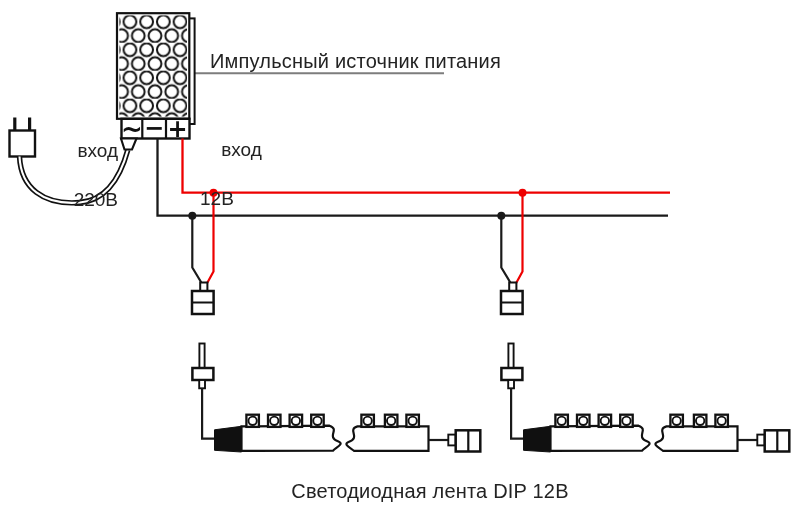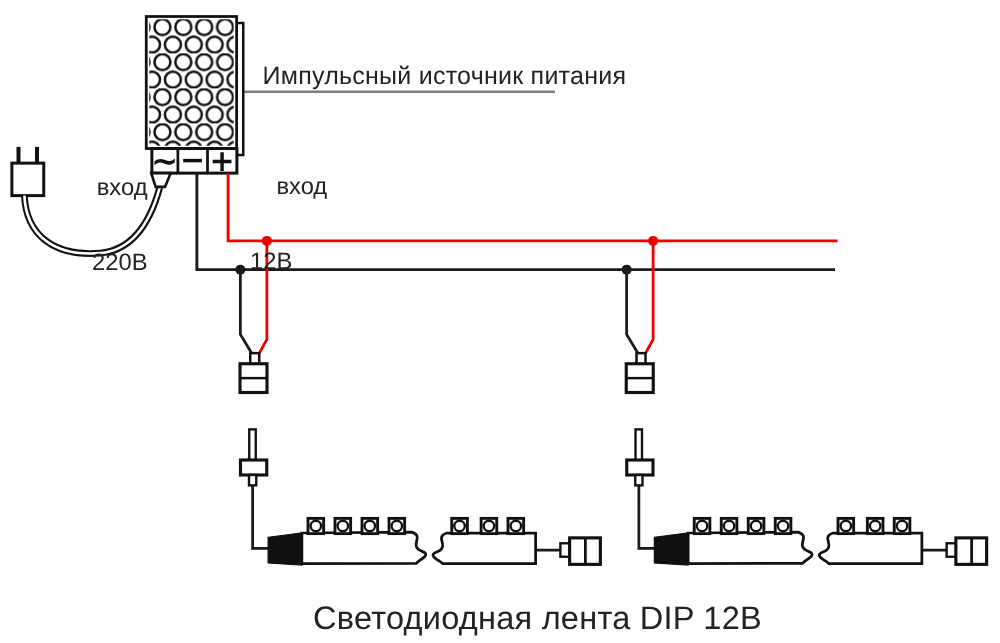--- a/index.html
+++ b/index.html
@@ -5,22 +5,22 @@
   html,body{margin:0;padding:0;background:#fff;}
   .stage{
     position:relative;width:800px;height:514px;background:#fff;
     font-family:"Liberation Sans","DejaVu Sans",sans-serif;overflow:hidden;
   }
   .stage svg{position:absolute;left:0;top:0;}
   .lbl{position:absolute;color:#232323;line-height:1.12;white-space:pre;}
   .lbl-title{left:210px;top:50px;font-size:20px;letter-spacing:.2px;}
   .lbl-input{left:52px;top:119px;width:66px;font-size:19px;text-align:right;}
   .lbl-output{left:200px;top:118px;font-size:19px;text-align:left;}
-  .lbl-caption{left:220px;top:480px;width:420px;font-size:26px;text-align:center;letter-spacing:.2px;}
-  .ln2{display:block;margin-top:17px;}
+  .lbl-caption{left:220px;top:480px;width:420px;font-size:20px;text-align:center;letter-spacing:.2px;}
+  .ln2{display:block;margin-top:6px;}
   text.term{font-family:"DejaVu Sans","Liberation Sans",sans-serif;font-weight:bold;fill:#111;}
 </style>
 </head>
 <body>
 
 <div class="stage">
 
   <svg width="800" height="514" viewBox="0 0 800 514">
     <defs>
       <pattern id="vent" x="121.6" y="14.7" width="16.7" height="28" patternUnits="userSpaceOnUse">

